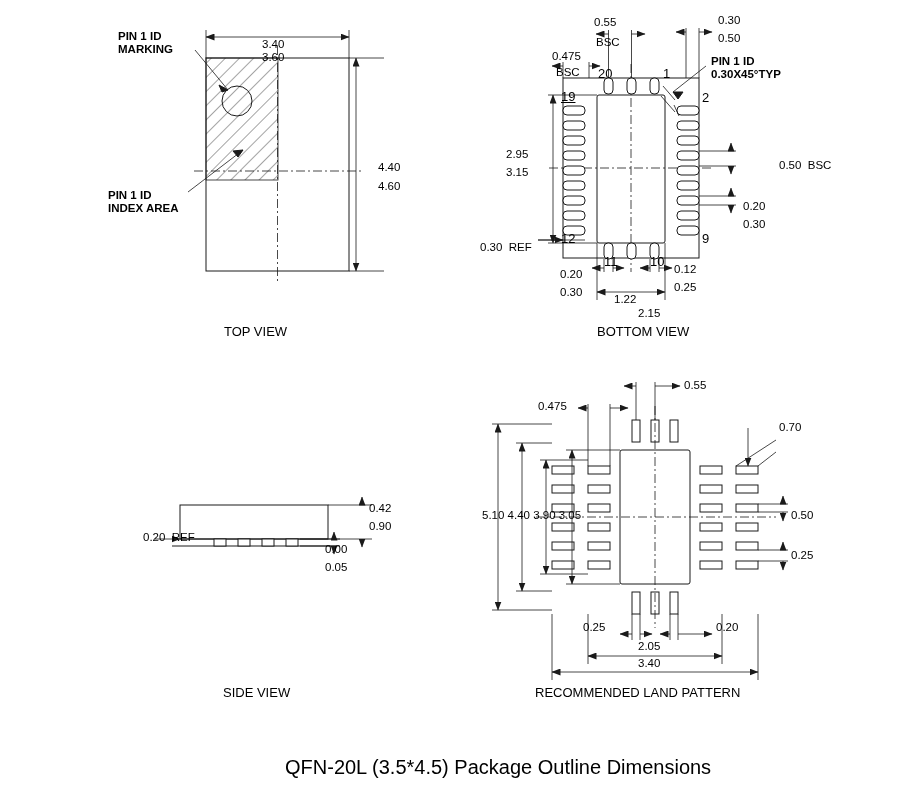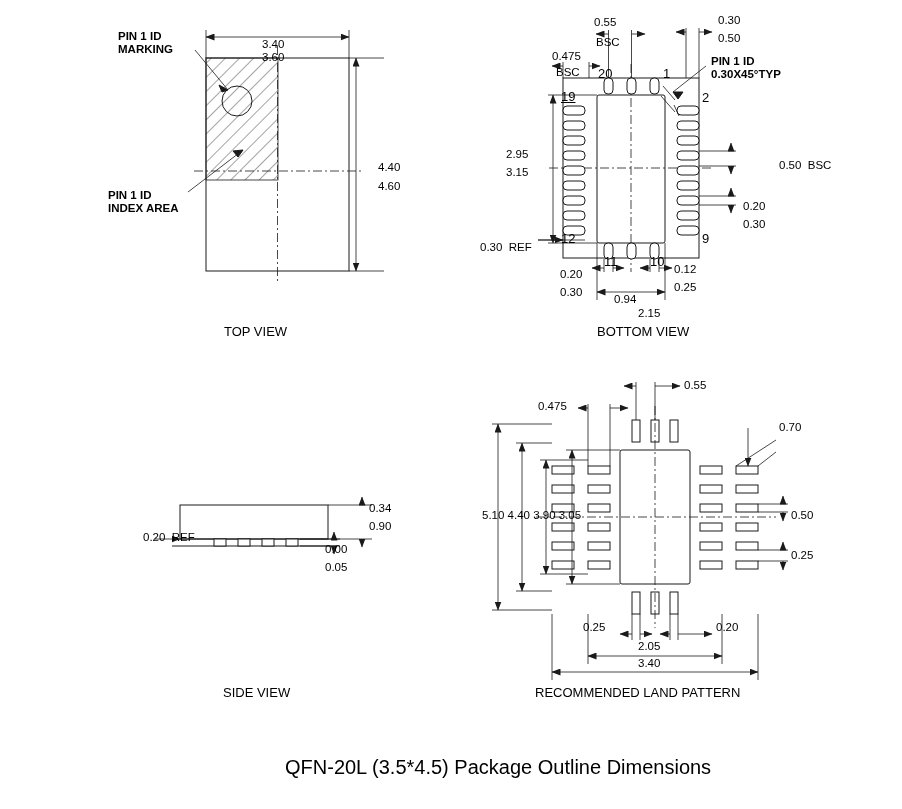--- a/index.html
+++ b/index.html
@@ -316,34 +316,34 @@
   <div class="lbl" style="left:506px; top:148px;">2.95</div>
   <div class="lbl" style="left:506px; top:166px;">3.15</div>
   <div class="lbl" style="left:743px; top:159px;margin-left:36px;">0.50  BSC</div>
   <div class="lbl" style="left:743px; top:200px;">0.20</div>
   <div class="lbl" style="left:743px; top:218px;">0.30</div>
   <div class="lbl" style="left:480px; top:241px;">0.30  REF</div>
   <div class="lbl" style="left:560px; top:268px;">0.20</div>
   <div class="lbl" style="left:560px; top:286px;">0.30</div>
   <div class="lbl" style="left:674px; top:263px;">0.12</div>
   <div class="lbl" style="left:674px; top:281px;">0.25</div>
-  <div class="lbl" style="left:614px; top:293px;">0.94</div>
+  <div class="lbl" style="left:614px; top:293px;">1.22</div>
   <div class="lbl" style="left:638px; top:307px;">2.15</div>
   <div class="lbl pinnum" style="left:598px; top:67px;">20</div>
   <div class="lbl pinnum" style="left:663px; top:67px;">1</div>
   <div class="lbl pinnum" style="left:561px; top:90px;text-decoration:underline;">19</div>
   <div class="lbl pinnum" style="left:702px; top:91px;">2</div>
   <div class="lbl pinnum" style="left:561px; top:232px;">12</div>
   <div class="lbl pinnum" style="left:702px; top:232px;">9</div>
   <div class="lbl pinnum" style="left:604px; top:255px;">11</div>
   <div class="lbl pinnum" style="left:650px; top:255px;">10</div>
   <div class="lbl view-title" style="left:597px; top:325px;">BOTTOM VIEW</div>
 
   <div class="lbl" style="left:101px; top:531px;margin-left:42px;">0.20  REF</div>
-  <div class="lbl" style="left:369px; top:502px;">0.34</div>
+  <div class="lbl" style="left:369px; top:502px;">0.42</div>
   <div class="lbl" style="left:369px; top:520px;">0.90</div>
   <div class="lbl" style="left:325px; top:543px;text-align:center;">0.00</div>
   <div class="lbl" style="left:325px; top:561px;">0.05</div>
   <div class="lbl view-title" style="left:223px; top:686px;">SIDE VIEW</div>
 
   <div class="lbl" style="left:684px; top:379px;">0.55</div>
   <div class="lbl" style="left:538px; top:400px;">0.475</div>
   <div class="lbl" style="left:779px; top:421px;">0.70</div>
   <div class="lbl" style="left:482px; top:509px;">5.10 4.40 3.90 3.05</div>
   <div class="lbl" style="left:791px; top:509px;">0.50</div>

